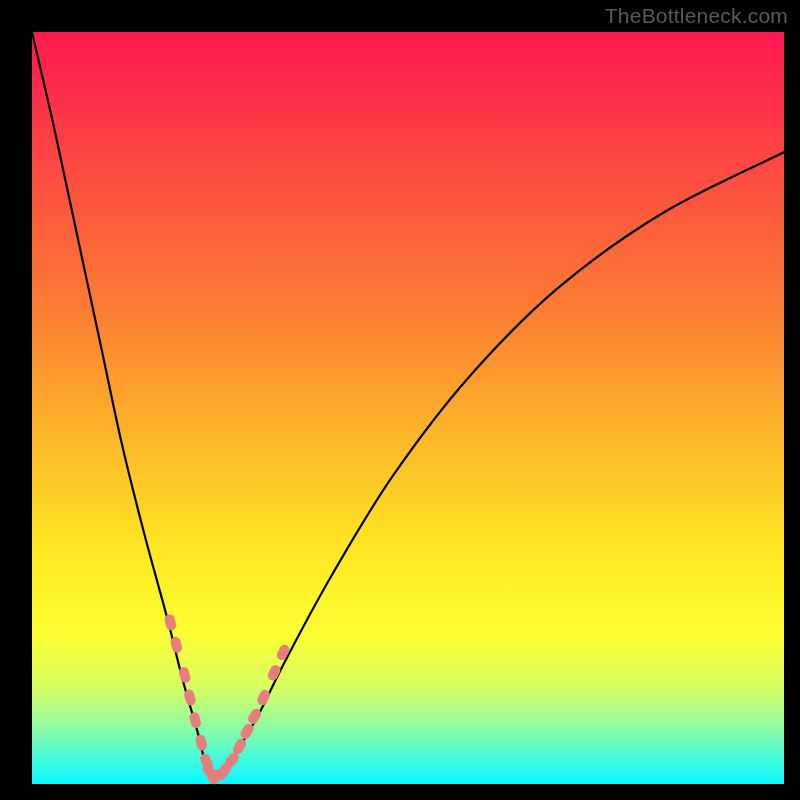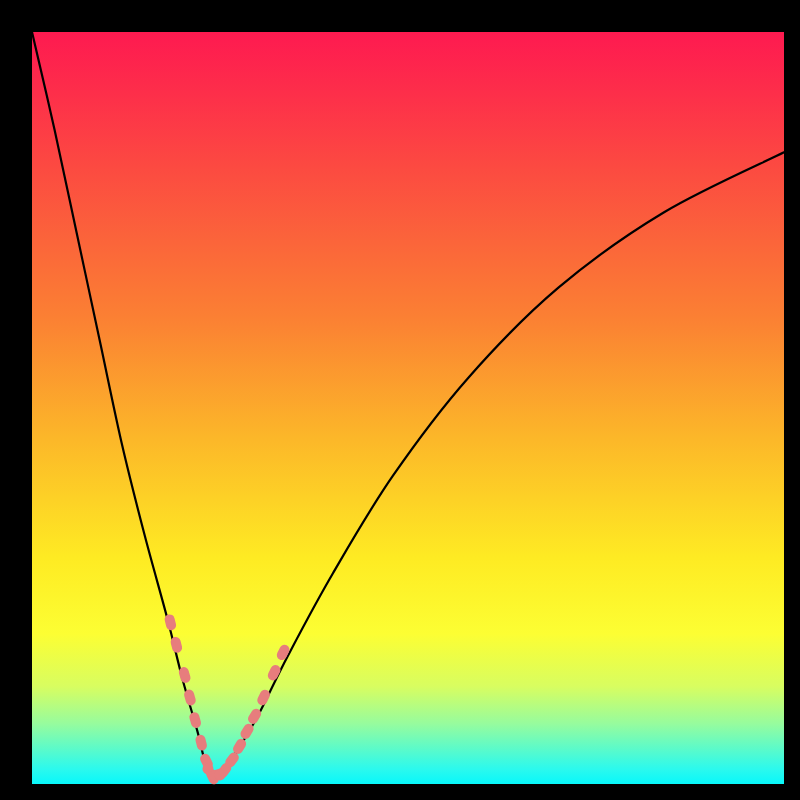--- a/index.html
+++ b/index.html
@@ -70,20 +70,21 @@
   }
   .marker-oblong {
     fill: #e77d7d;
     stroke: none;
   }
 </style>
 </head>
 <body>
 
 <div class="frame">
+  <div class="watermark">TheBottleneck.com</div>
 
   <div class="plot-area">
     <svg class="curve-layer" viewBox="0 0 752 752" preserveAspectRatio="none">
       <path id="main-curve" class="curve" d="M 0,0 C 3.76,16.293333333333333 15.04,63.919999999999995 22.56,97.75999999999999 C 30.08,131.6 37.6,167.94666666666663 45.12,203.03999999999996 C 52.63999999999999,238.1333333333333 60.16,273.2266666666667 67.67999999999999,308.32000000000005 C 75.19999999999999,343.4133333333334 82.72,381.0133333333333 90.24,413.59999999999997 C 97.75999999999999,446.1866666666666 105.28,475.0133333333333 112.8,503.84 C 120.32,532.6666666666666 129.0933333333333,562.7466666666666 135.35999999999999,586.56 C 141.62666666666667,610.3733333333333 145.38666666666666,627.9200000000001 150.4,646.72 C 155.41333333333336,665.52 161.68,685.5733333333334 165.44,699.36 C 169.2,713.1466666666666 170.45333333333335,721.9200000000001 172.96,729.44 C 175.46666666666667,736.96 177.97333333333333,742.3493333333333 180.48,744.48 C 182.98666666666665,746.6106666666667 184.24,745.984 188,742.224 C 191.76,738.464 196.77333333333337,731.5706666666666 203.04000000000002,721.92 C 209.30666666666667,712.2693333333333 216.82666666666665,700.6133333333333 225.6,684.32 C 234.37333333333333,668.0266666666668 243.14666666666668,647.9733333333334 255.68,624.16 C 268.21333333333337,600.3466666666666 283.25333333333333,571.52 300.8,541.4399999999999 C 318.3466666666667,511.35999999999996 338.4,476.26666666666665 360.96,443.68 C 383.52,411.09333333333336 408.58666666666664,377.25333333333333 436.15999999999997,345.91999999999996 C 463.7333333333333,314.5866666666666 493.81333333333333,283.2533333333333 526.4,255.67999999999995 C 558.9866666666667,228.10666666666663 594.0799999999999,203.04 631.68,180.48000000000002 C 669.28,157.92000000000004 731.9466666666667,130.34666666666672 752,120.32000000000005"></path>
       <g id="marker-group">
           <rect x="-8" y="-5" width="16" height="10" rx="5" ry="5" class="marker-oblong" transform="translate(138.368,590.3199999999999) rotate(75.96375653207353)"></rect>
           <rect x="-8" y="-5" width="16" height="10" rx="5" ry="5" class="marker-oblong" transform="translate(144.38400000000001,612.88) rotate(75.96375653207353)"></rect>
           <rect x="-8" y="-5" width="16" height="10" rx="5" ry="5" class="marker-oblong" transform="translate(152.656,642.96) rotate(74.05460409907715)"></rect>
           <rect x="-8" y="-5" width="16" height="10" rx="5" ry="5" class="marker-oblong" transform="translate(157.92,665.52) rotate(74.05460409907715)"></rect>
           <rect x="-8" y="-5" width="16" height="10" rx="5" ry="5" class="marker-oblong" transform="translate(163.184,688.08) rotate(74.05460409907715)"></rect>

